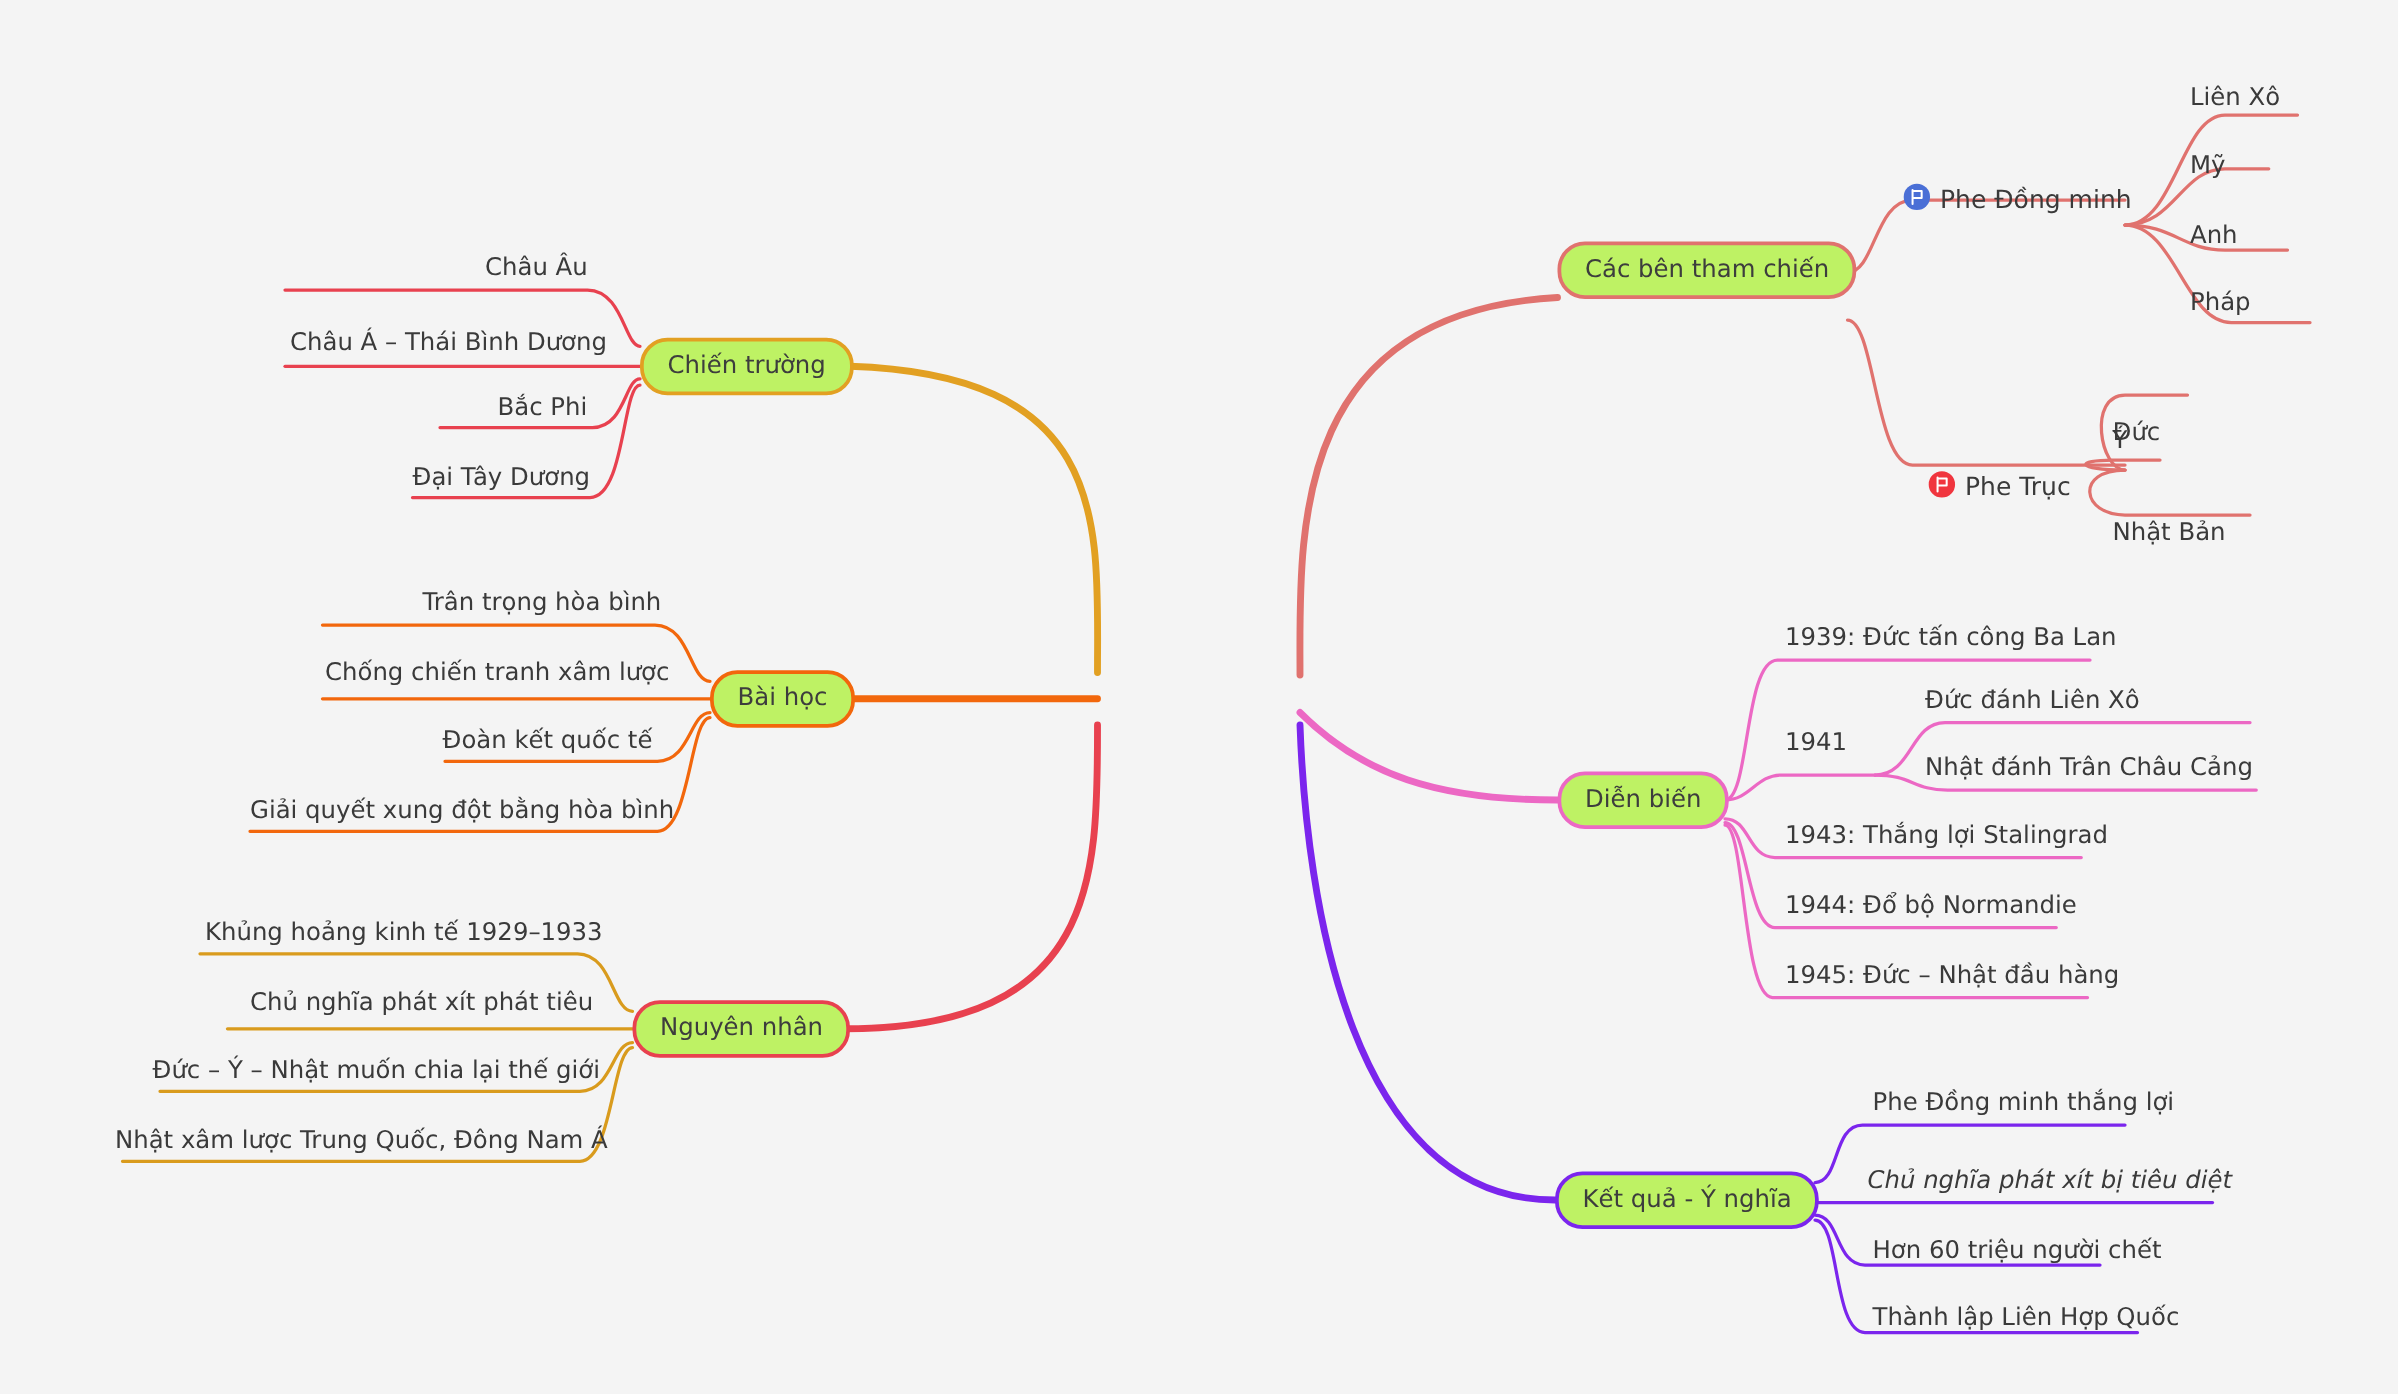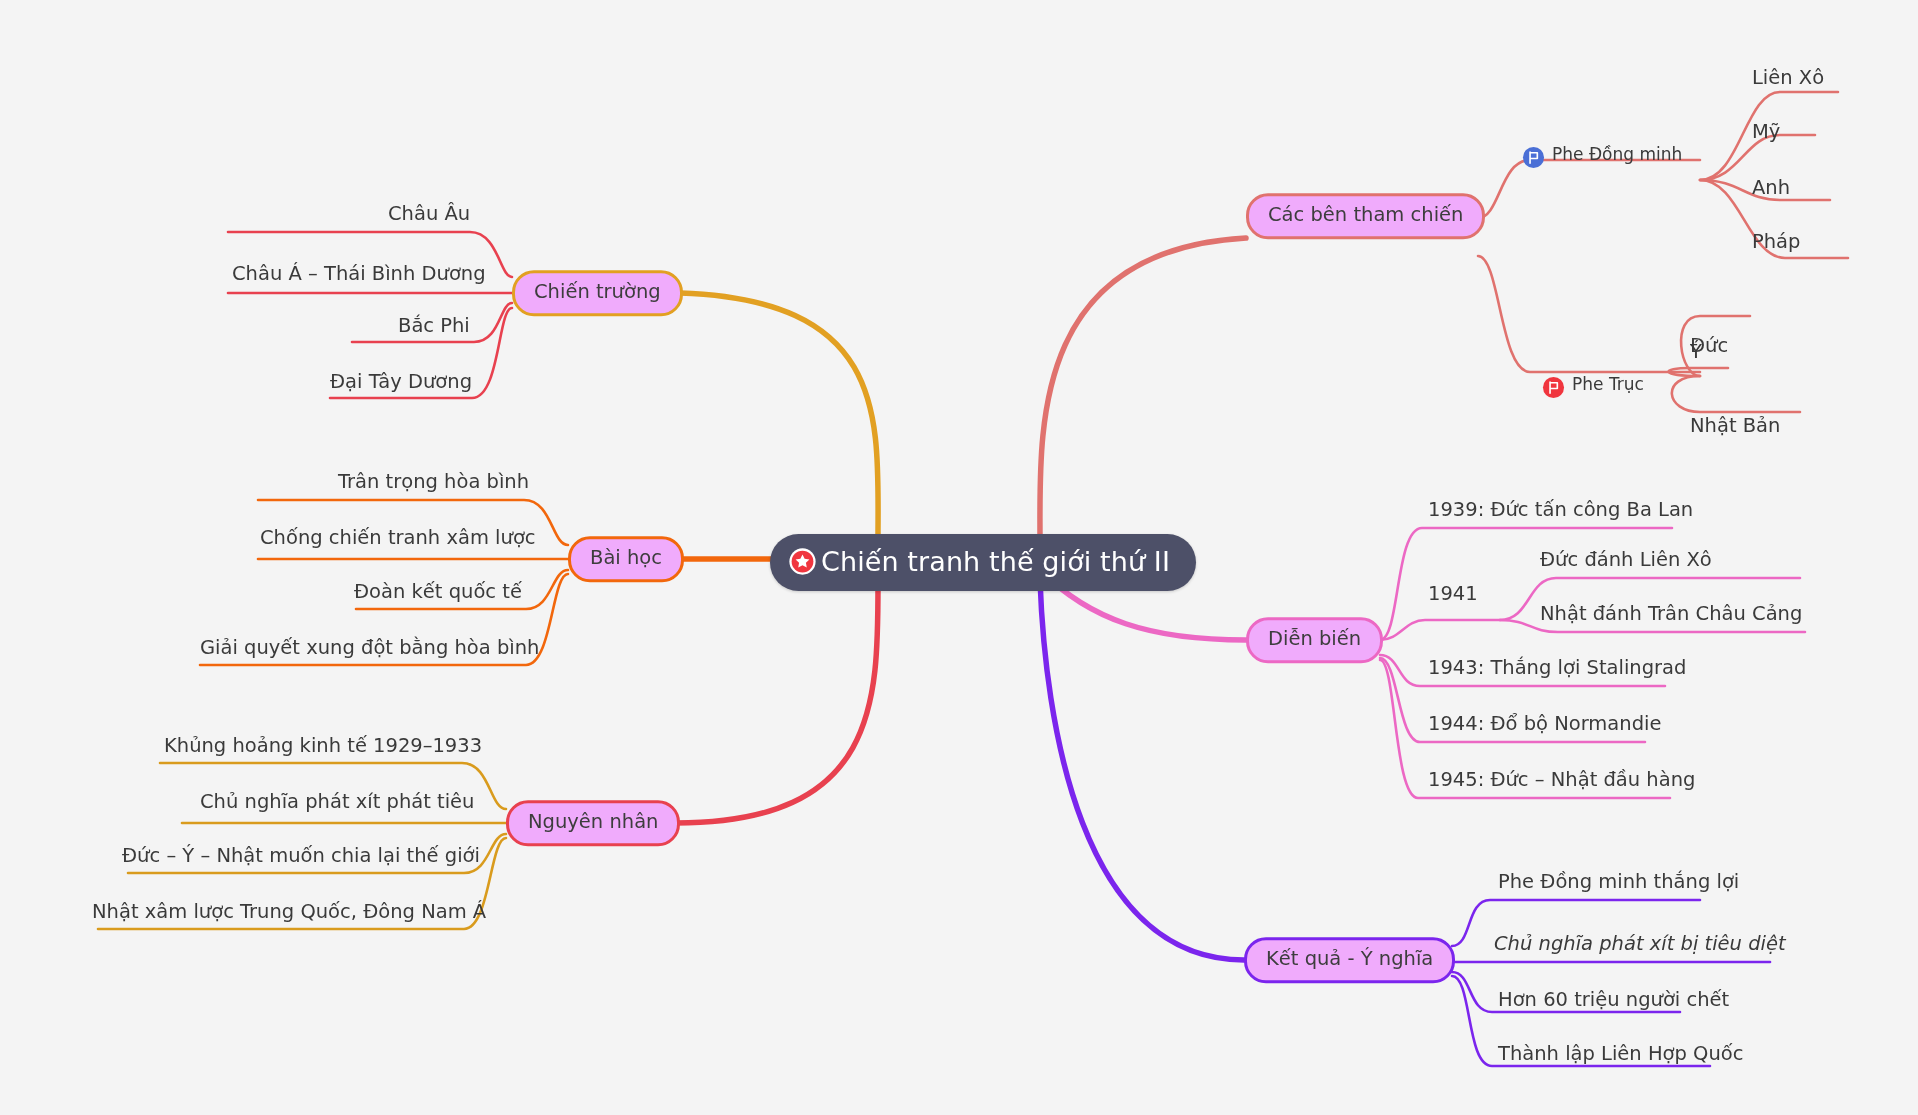--- a/index.html
+++ b/index.html
@@ -30,21 +30,21 @@
     white-space:nowrap;
     line-height:1;
   }
   .star-badge{
     width:29px;height:29px;flex:none;display:block;
   }
 
   
   .branch-node{
     position:absolute;
-    background:#f0abfc;
+    background:#bef264;
     border:3px solid #999;
     border-radius:22px;
     padding:9px 19px 11px;
     white-space:nowrap;
     color:#3d3d3d;
     font-size:19.5px;
     line-height:1;
     box-sizing:border-box;
   }
 
@@ -53,24 +53,24 @@
     position:absolute;
     white-space:nowrap;
     color:#3a3a3a;
     font-size:19.5px;
     line-height:1;
   }
 
   
   .icon-node{
     position:absolute;
-    display:flex;align-items:flex-start;gap:7px;
+    display:flex;align-items:flex-end;gap:7px;
     white-space:nowrap;
     color:#3a3a3a;
-    font-size:17px;
+    font-size:20px;
     line-height:1;
   }
   .flag-badge{width:23px;height:23px;flex:none;display:block;}
 </style>
 </head>
 <body style="background: rgb(244, 244, 244);">
 
 <div id="canvas">
 
   <svg class="links" viewBox="0 0 1918 1115">
@@ -122,28 +122,20 @@
     <path d="M 568 559 L 258 559" stroke="#f2670c" stroke-width="2.6"></path>
     <path d="M 568 570 C 552 570 552 609 526 609 L 356 609" stroke="#f2670c" stroke-width="2.6"></path>
     <path d="M 568 574 C 552 574 552 665 526 665 L 200 665" stroke="#f2670c" stroke-width="2.6"></path>
 
     <path d="M 506 809 C 490 809 490 763 462 763 L 160 763" stroke="#d99b1d" stroke-width="2.6"></path>
     <path d="M 506 823 L 182 823" stroke="#d99b1d" stroke-width="2.6"></path>
     <path d="M 506 834 C 490 834 490 873 464 873 L 128 873" stroke="#d99b1d" stroke-width="2.6"></path>
     <path d="M 506 838 C 490 838 490 929 464 929 L 98 929" stroke="#d99b1d" stroke-width="2.6"></path>
   </svg>
 
-  <div class="root-node" style="left:770px;top:534px;">
-    <svg class="star-badge" viewBox="0 0 32 32">
-      <circle cx="16" cy="16" r="14.5" fill="#ffffff"></circle>
-      <circle cx="16" cy="16" r="12" fill="#f0353e"></circle>
-      <path d="M16 8.2 l2.35 4.76 5.25 .77 -3.8 3.7 .9 5.23 -4.7 -2.47 -4.7 2.47 .9 -5.23 -3.8 -3.7 5.25 -.77z" fill="#ffffff"></path>
-    </svg>
-    <span class="root-label">Chiến tranh thế giới thứ II</span>
-  </div>
 
   <div class="branch-node" style="left:1246px;top:216px;transform:translateY(-50%);border-color:#e0726e;">
     <span>Các bên tham chiến</span>
   </div>
 
   <div class="branch-node" style="left:1246px;top:640px;transform:translateY(-50%);border-color:#ec68c4;">
     <span>Diễn biến</span>
   </div>
 
   <div class="branch-node" style="left:1244px;top:960px;transform:translateY(-50%);border-color:#7b25ed;">

